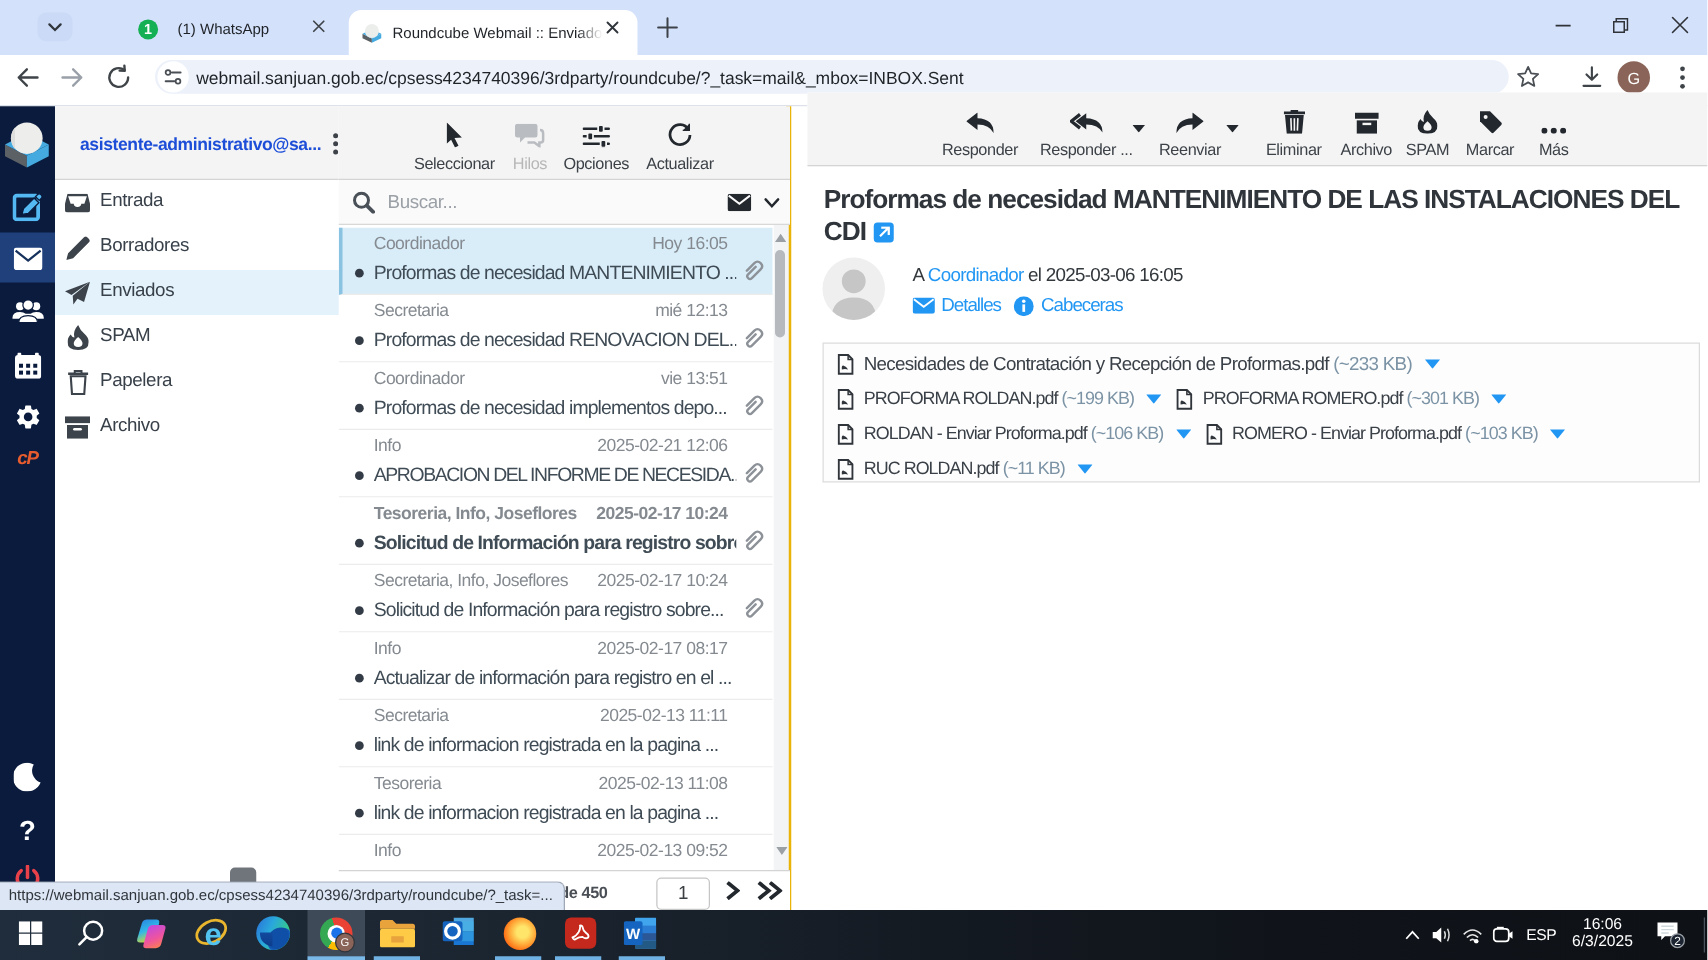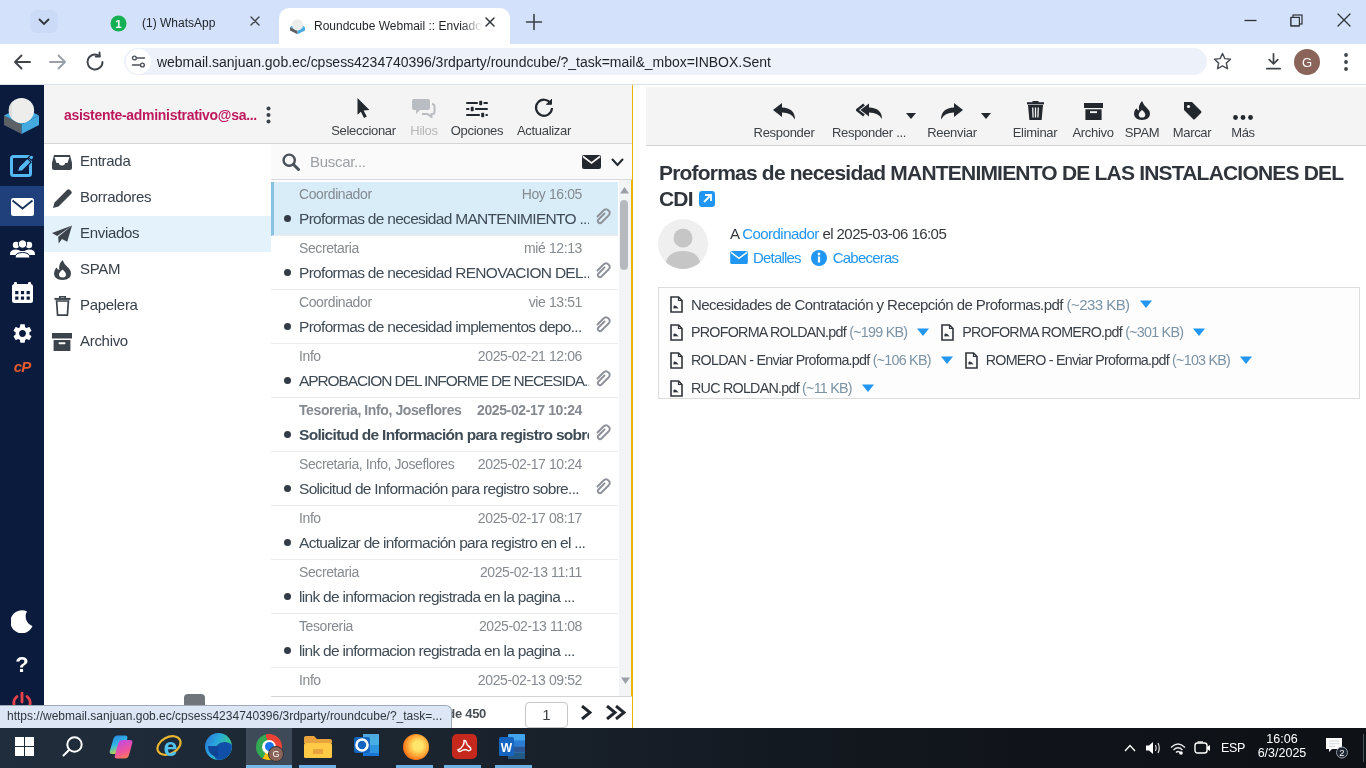--- a/index.html
+++ b/index.html
@@ -20,21 +20,21 @@
 #btoolbar { left:0; top:44px; width:1366px; height:41px; background:#fff; border-bottom:1px solid #dde2ea; }
 #urlpill { left:124px; top:48px; width:1083px; height:27px; background:#edf1fa; border-radius:14px; }
 #sitechip { left:126px; top:49px; width:25px; height:25px; background:#fff; border-radius:50%; display:flex; align-items:center; justify-content:center; }
 #urltext { left:157px; top:54px; font-size:14px; color:#1f2328; letter-spacing:-0.02px; }
 
 #sidebar { left:0; top:85px; width:44px; height:643px; background:#0a1b3d; }
 #selblock { left:0; top:186px; width:44px; height:40px; background:#20407c; }
 .sic { left:0; width:44px; display:flex; justify-content:center; }
 #folders { left:44px; top:85px; width:239px; height:643px; background:#fff; border-right:1px solid #d4d4d4; }
 #fhead { left:0px; top:0px; width:238px; height:59px; background:#f4f4f4; border-bottom:1px solid #d4d4d4; }
-#fhead .acct { position:absolute; left:20px; top:22px; font-size:14px; font-weight:bold; color:#be185d; letter-spacing:-0.3px; }
+#fhead .acct { position:absolute; left:20px; top:22px; font-size:14px; font-weight:bold; color:#1d4ed8; letter-spacing:-0.3px; }
 .frow { position:absolute; left:0; width:238px; height:36px; }
 .frow .lbl { position:absolute; left:36px; top:8px; font-size:15px; color:#38404a; letter-spacing:-0.3px; }
 .frow .fic { position:absolute; left:8px; top:8px; width:20px; height:20px; display:flex; align-items:center; justify-content:center; }
 .fsel { background:#e4f3fb; }
 #list { left:271px; top:85px; width:362px; height:643px; background:#fff; border-right:4px solid #eab308; }
 #ltoolbar { left:0; top:0; width:361px; height:59px; background:#f4f4f4; border-bottom:1px solid #d4d4d4; }
 #search { left:0; top:59px; width:361px; height:36px; background:#fafafa; border-bottom:1px solid #d8d8d8; }
 .mrow { position:absolute; left:0; width:347px; height:54px; border-bottom:1px solid #ececec; background:#fff; }
 .mrow.sel { background:#d9edf9; border-left:3px solid #8ac2e2; }
 .mrow .snd { position:absolute; left:28px; top:4px; font-size:14px; color:#848a90; letter-spacing:-0.4px; }
@@ -44,21 +44,21 @@
 .mrow.sel .sub { left:25px; }
 .mrow .dot { position:absolute; left:13px; top:33px; width:7px; height:7px; border-radius:50%; background:#333c46; }
 .mrow.sel .dot { left:10px; }
 .mrow .clip { position:absolute; left:322px; top:26px; }
 .mrow.sel .clip { left:319px; }
 #sbar { left:348px; top:95px; width:12px; height:516px; background:#f3f4f6; }
 #sthumb { left:349px; top:115px; width:8px; height:70px; background:#b6babf; border-radius:5px; }
 #lfooter { left:0; top:611px; width:361px; height:32px; background:#fff; border-top:1px solid #d4d4d4; }
 #pagebox { position:absolute; left:254px; top:5px; width:43px; height:26px; background:#fff; border:1px solid #c6c6c6; border-radius:4px; text-align:center; font-size:15px; color:#3c4043; line-height:24px; }
 #cnt { position:absolute; right:146px; top:9px; font-size:13px; font-weight:bold; color:#4a4f55; letter-spacing:-0.3px; }
-#view { left:646px; top:87px; width:720px; height:643px; background:#fff; }
+#view { left:646px; top:74px; width:720px; height:643px; background:#fff; }
 #vtoolbar { left:0; top:0; width:720px; height:59px; background:#f4f4f4; border-bottom:1px solid #d4d4d4; }
 .tbtn { position:absolute; top:9px; text-align:center; color:#3c4248; font-size:13px; letter-spacing:-0.3px; }
 .tbtn .ic { height:24px; display:flex; align-items:flex-end; justify-content:center; }
 .tbtn .tx { margin-top:5px; white-space:nowrap; }
 .tbtn.dis { color:#b7b7b7; }
 .tcaret { position:absolute; }
 #title { left:13px; top:73px; width:700px; font-size:21px; font-weight:bold; color:#2f353b; line-height:26px; letter-spacing:-0.8px; }
 #extlink { left:53px; top:104px; width:16px; height:16px; background:#2196f3; border-radius:3px; display:flex; align-items:center; justify-content:center; }
 #avatar { left:12px; top:132px; width:50px; height:50px; border-radius:50%; background:#efefef; overflow:hidden; }
 #fromline { left:84px; top:138px; font-size:15px; color:#33383d; letter-spacing:-0.55px; }

